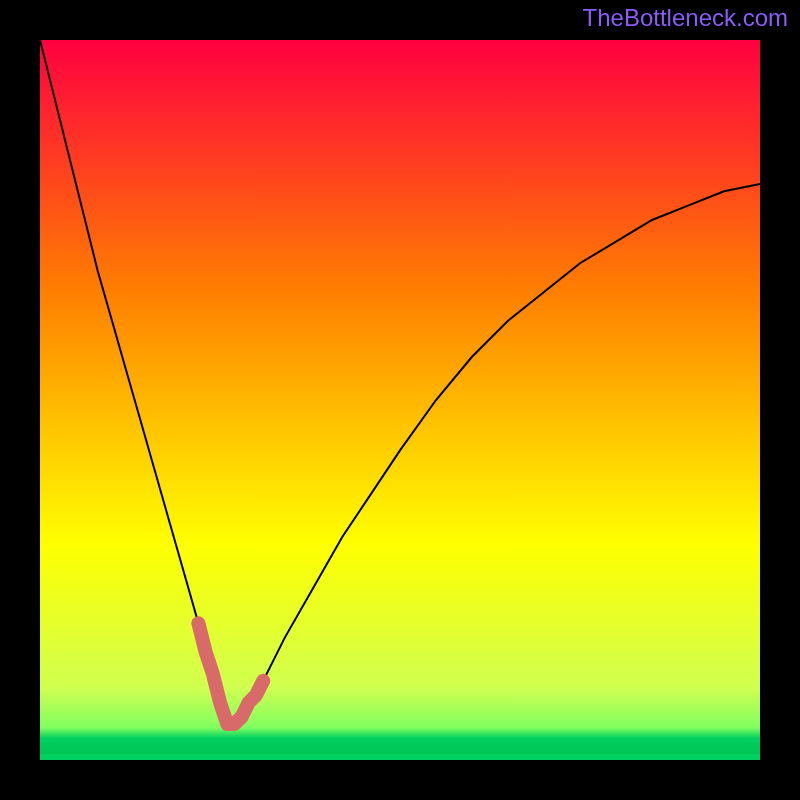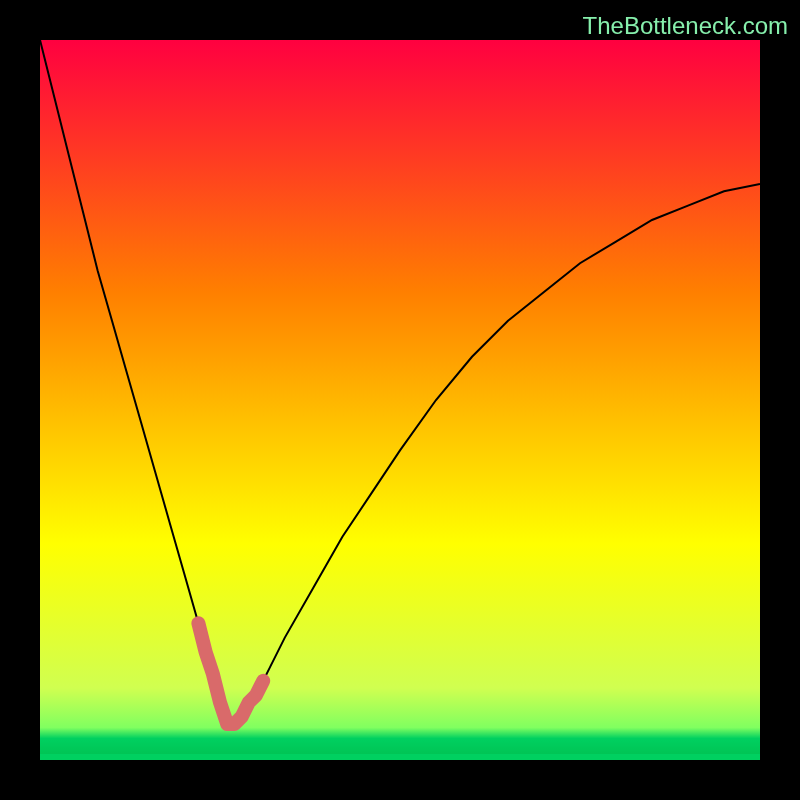--- a/index.html
+++ b/index.html
@@ -1,17 +1,17 @@
 <!DOCTYPE html>
 <html><head>
 <meta charset="utf-8">
 <style>
   html,body{margin:0;padding:0;width:800px;height:800px;background:#fff;overflow:hidden}
   .frame{position:absolute;left:0;top:0;width:800px;height:800px;background:#000}
-  .watermark{position:absolute;right:12px;top:12px;font:24px Arial,Helvetica,sans-serif;color:#86efac;z-index:5}
+  .watermark{position:absolute;right:12px;top:4px;font:24px Arial,Helvetica,sans-serif;color:#8b5cf6;z-index:5}
   .plot{position:absolute;left:40px;top:40px;width:720px;height:720px}
   svg{display:block}
 </style>
 </head>
 <body>
 
 <div class="frame">
   <div class="watermark">TheBottleneck.com</div>
   <div class="plot">
     <svg id="svg" width="720" height="720" viewBox="0 0 720 720">

